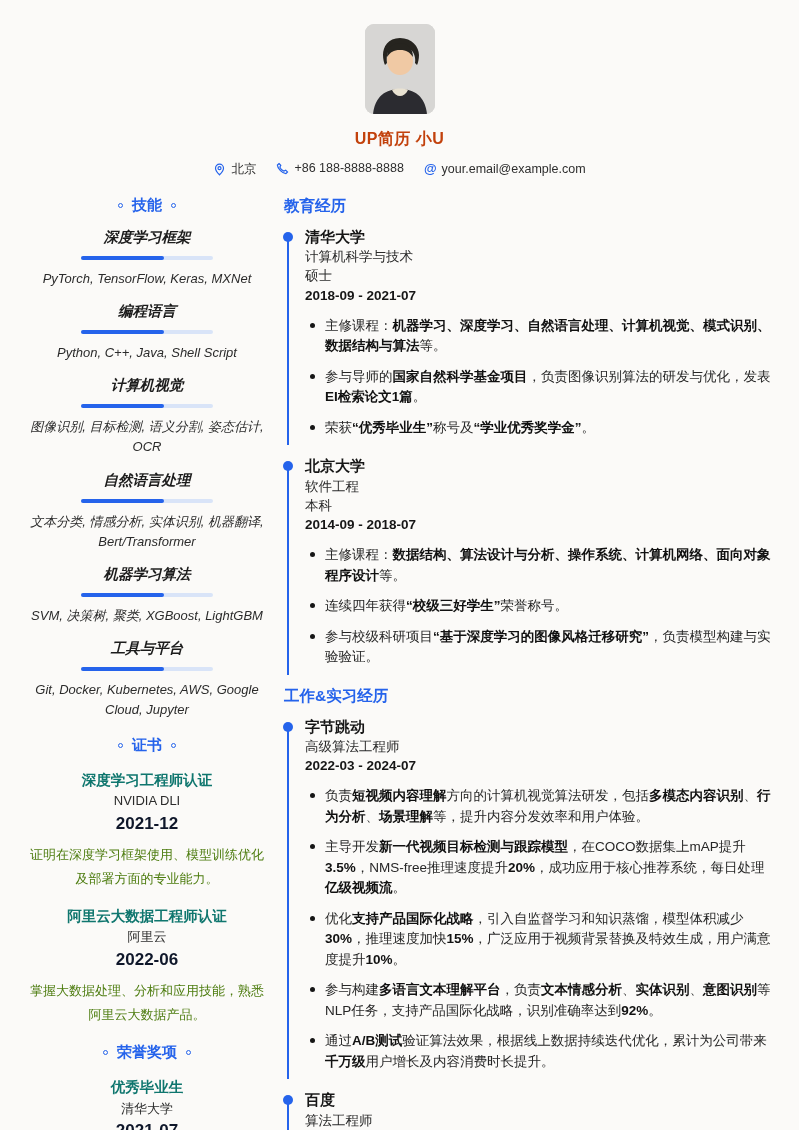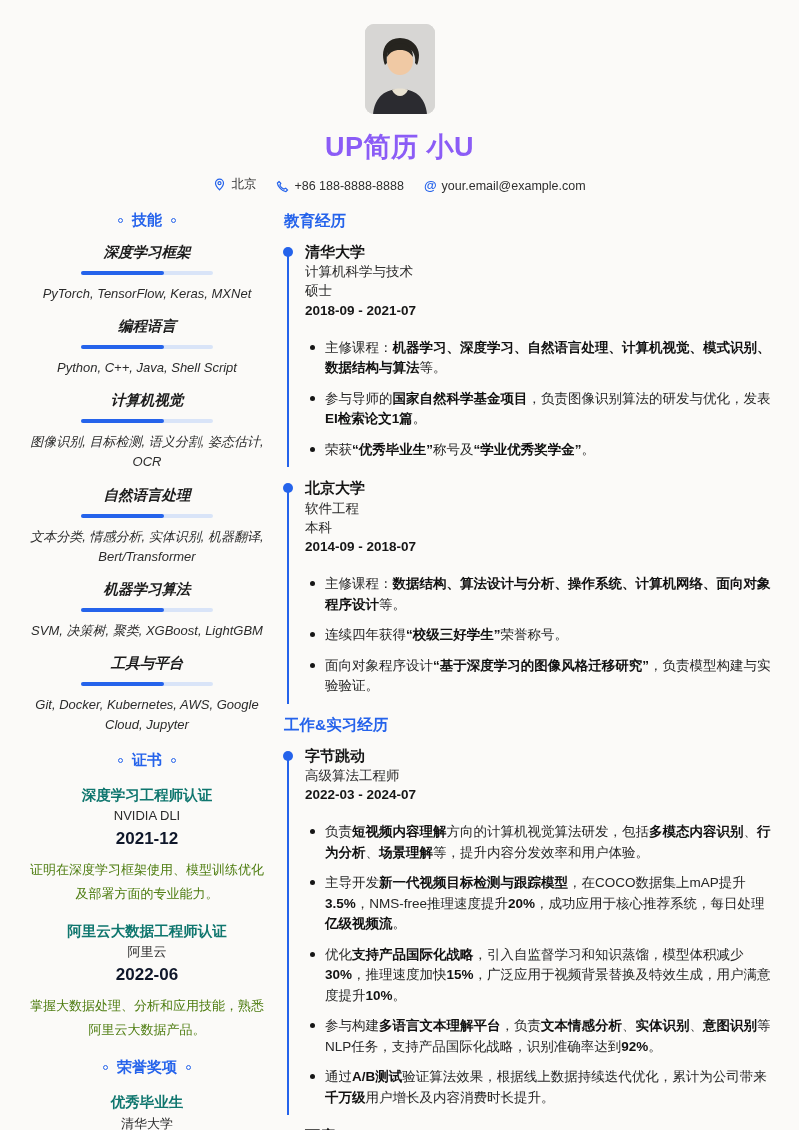--- a/index.html
+++ b/index.html
@@ -18,24 +18,24 @@
     color:var(--text);
   }
   
   .header{text-align:center;padding-top:24px;}
   .photo{
     width:70px;height:90px;border-radius:9px;overflow:hidden;
     display:inline-block;background:#d7d6d4;
   }
   .photo svg{display:block;}
   .name{
-    font-size:27px;font-weight:700;color:#8b5cf6;margin-top:11px;letter-spacing:.5px;
+    font-size:16px;font-weight:700;color:#c2410c;margin-top:11px;letter-spacing:.5px;
   }
   .contact-row{
-    margin-top:11px;display:flex;justify-content:center;align-items:flex-end;gap:20px;
+    margin-top:11px;display:flex;justify-content:center;align-items:flex-start;gap:20px;
     font-size:12.5px;color:#2e2e2e;
   }
   .contact-item{display:inline-flex;align-items:center;gap:5px;}
   .c-icon{color:var(--accent);display:inline-flex;align-items:center;}
   .at-glyph{font-weight:700;font-size:13px;color:var(--accent);}
   
   .columns{display:flex;margin-top:16px;padding:0 28px 0 26px;gap:16px;}
   .sidebar{width:242px;flex:0 0 242px;text-align:center;}
   .main{flex:1;min-width:0;}
   
@@ -62,21 +62,21 @@
   .t-entry{position:relative;padding-left:21px;margin-bottom:18px;}
   .t-entry::before{
     content:"";position:absolute;left:3px;top:13px;bottom:-7px;width:2px;background:var(--accent);
   }
   .t-entry::after{
     content:"";position:absolute;left:-1px;top:5px;width:10px;height:10px;border-radius:50%;background:var(--accent);
   }
   .e-title{font-size:15px;font-weight:700;color:#161616;line-height:1.35;}
   .e-sub{font-size:13.5px;color:#2a2a2a;line-height:1.42;}
   .e-date{font-size:13.5px;font-weight:700;color:#161616;line-height:1.42;}
-  .bullets{list-style:none;margin-top:18px;}
+  .bullets{list-style:none;margin-top:11px;}
   .bullets li{
     position:relative;padding-left:20px;margin-bottom:10px;
     font-size:13.5px;line-height:1.52;color:#262626;
   }
   .bullets li::before{
     content:"";position:absolute;left:5px;top:7px;width:5px;height:5px;border-radius:50%;background:#161616;
   }
   .bullets b{font-weight:700;color:#111;}
 </style>
 </head>
@@ -217,21 +217,21 @@
           </ul>
         </div>
         <div class="t-entry">
           <div class="e-title">北京大学</div>
           <div class="e-sub">软件工程</div>
           <div class="e-sub">本科</div>
           <div class="e-date">2014-09 - 2018-07</div>
           <ul class="bullets">
             <li><span>主修课程：</span><b>数据结构、算法设计与分析、操作系统、计算机网络、面向对象程序设计</b><span>等。</span></li>
             <li><span>连续四年获得</span><b>“校级三好学生”</b><span>荣誉称号。</span></li>
-            <li><span>面向对象程序设计</span><b>“基于深度学习的图像风格迁移研究”</b><span>，负责模型构建与实验验证。</span></li>
+            <li><span>参与校级科研项目</span><b>“基于深度学习的图像风格迁移研究”</b><span>，负责模型构建与实验验证。</span></li>
           </ul>
         </div>
       </div>
       <div class="main-section">
         <div class="main-title">工作&amp;实习经历</div>
         <div class="t-entry">
           <div class="e-title">字节跳动</div>
           <div class="e-sub">高级算法工程师</div>
           <div class="e-date">2022-03 - 2024-07</div>
           <ul class="bullets">

